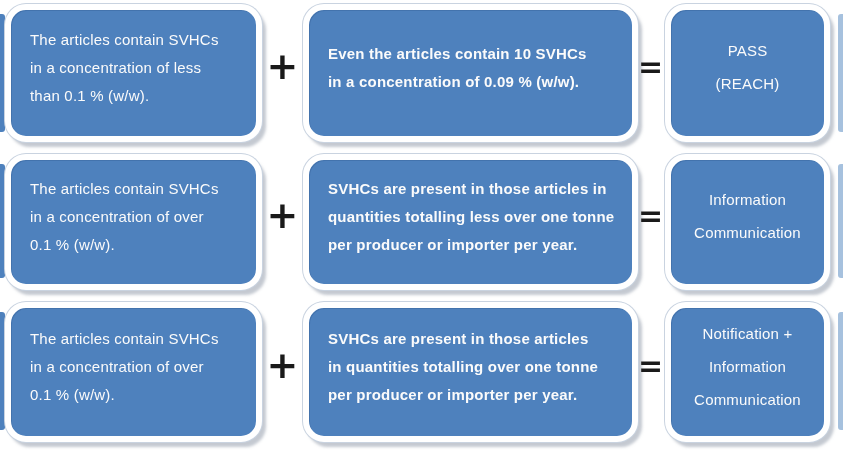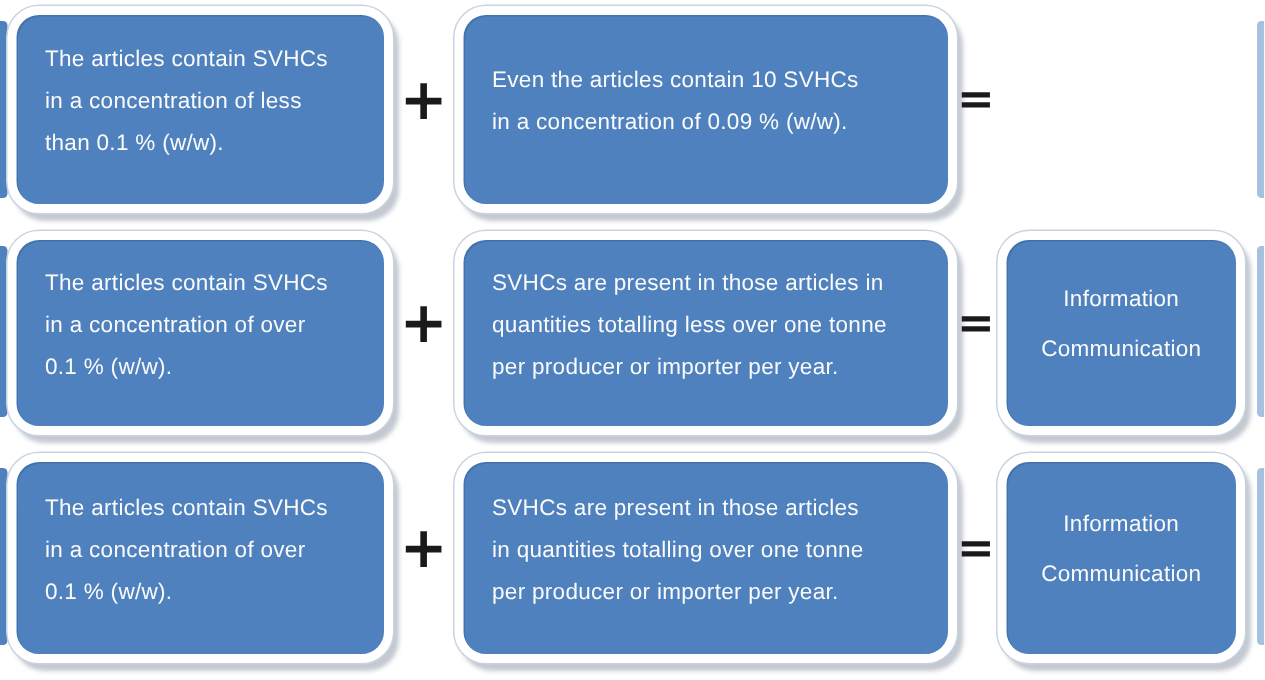--- a/index.html
+++ b/index.html
@@ -38,21 +38,21 @@
     box-shadow:
       0 0 0 1px #C9D3E0,
       4px 5px 3px rgba(148, 157, 172, 0.55),
       inset 1px 1px 0 rgba(58, 104, 160, 0.55);
     display: flex;
     align-items: center;
     color: #FBFBFB;
   }
 
   .box-left   { left: 5px;   width: 257px; padding: 0 10px 10px 19px; }
-  .box-middle { left: 303px; width: 335px; padding: 0 14px 10px 19px; }
+  .box-middle { left: 303px; width: 335px; padding: 0 14px 10px 19px; font-weight: bold; }
   .box-result { left: 665px; width: 165px; justify-content: center; text-align: center; padding-bottom: 12px; }
 
   .box-text {
     white-space: pre-line;
     font-size: 15px;
     line-height: 28px;
     letter-spacing: 0.2px;
   }
 
   .result-lines { width: 100%; }
@@ -98,20 +98,27 @@
     <div class="op op-plus">
       <span>+</span>
     </div>
     <div class="box box-middle">
       <p class="box-text">Even the articles contain 10 SVHCs
 in a concentration of 0.09 % (w/w).</p>
     </div>
     <div class="op op-equals">
       <span>=</span>
     </div>
+    <div class="box box-result">
+      <div class="result-lines">
+        <span>PASS</span>
+        <span>(REACH)</span>
+        <span></span>
+      </div>
+    </div>
   </div>
 
   <div class="row row-2">
     <div class="box box-left">
       <p class="box-text">The articles contain SVHCs
 in a concentration of over
 0.1 % (w/w).</p>
     </div>
     <div class="op op-plus">
       <span>+</span>
@@ -145,19 +152,20 @@
     <div class="box box-middle">
       <p class="box-text">SVHCs are present in those articles
 in quantities totalling over one tonne
 per producer or importer per year.</p>
     </div>
     <div class="op op-equals">
       <span>=</span>
     </div>
     <div class="box box-result">
       <div class="result-lines">
+        <span>Notification +</span>
         <span>Information</span>
         <span>Communication</span>
       </div>
     </div>
   </div>
 
 </div>
 
 </body></html>

